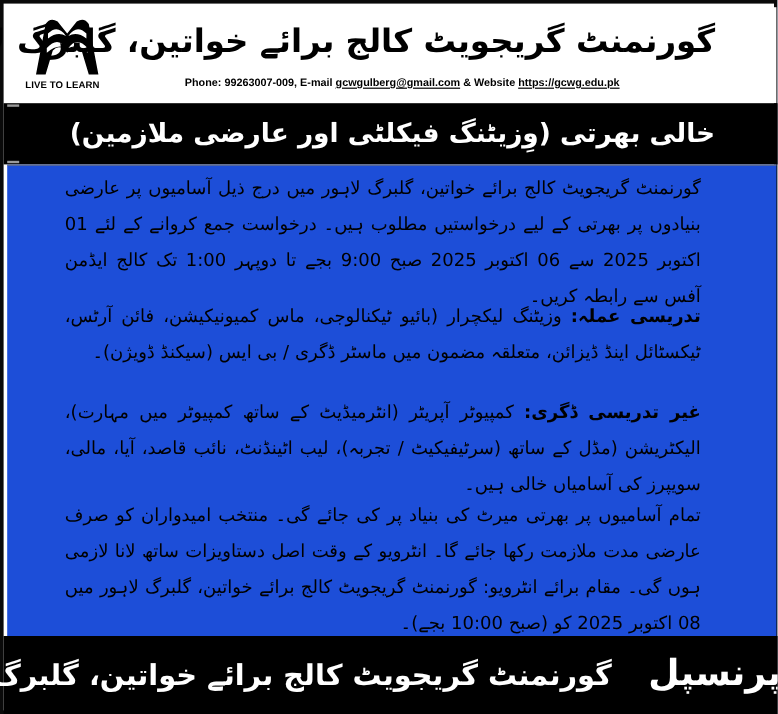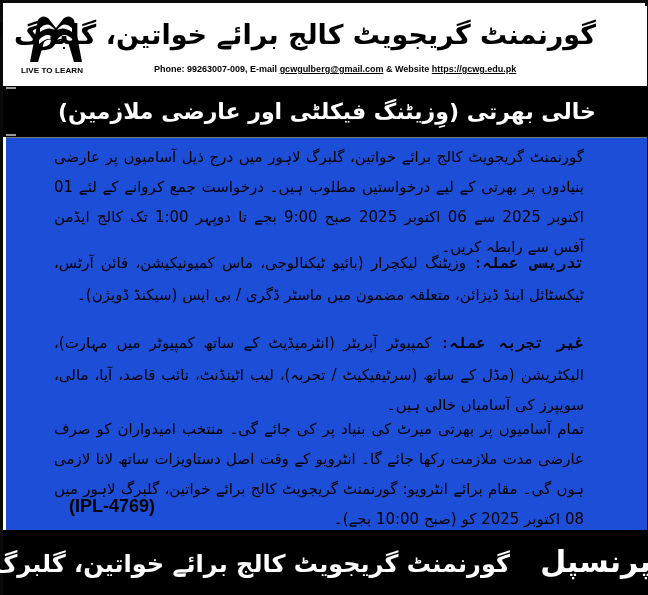--- a/index.html
+++ b/index.html
@@ -136,21 +136,21 @@
     .p3 { top: 190px; }
     .p4 { top: 276px; }
     .ref-code {
       position: absolute;
       left: 63px; top: 358px;
       font-family: "Liberation Sans", sans-serif;
       font-size: 18px;
       font-weight: bold;
       white-space: nowrap;
     }
-    .lbl { font-weight: bold; font-family: Liberation Mono, monospace; }
+    .lbl { font-weight: bold; }
   </style>
 </head>
 <body>
 
 <div class="frame">
 
   <div class="header">
     <div class="logo">
       <svg viewBox="0 0 56 52">
 
@@ -185,27 +185,26 @@
 
   <div class="content">
     <p class="para p1" style="margin:0">گورنمنٹ گریجویٹ کالج برائے خواتین، گلبرگ لاہور میں درج ذیل آسامیوں پر عارضی بنیادوں پر بھرتی کے لیے درخواستیں مطلوب ہیں۔ درخواست جمع کروانے کے لئے 01 اکتوبر 2025 سے 06 اکتوبر 2025 صبح 9:00 بجے تا دوپہر 1:00 تک کالج ایڈمن آفس سے رابطہ کریں۔</p>
 
     <p class="para p2" style="margin:0">
       <span class="lbl">تدریسی عملہ:</span>
       <span>وزیٹنگ لیکچرار (بائیو ٹیکنالوجی، ماس کمیونیکیشن، فائن آرٹس، ٹیکسٹائل اینڈ ڈیزائن، متعلقہ مضمون میں ماسٹر ڈگری / بی ایس (سیکنڈ ڈویژن)۔</span>
     </p>
 
     <p class="para p3" style="margin:0">
-      <span class="lbl">غیر تجربہ عملہ:</span>
+      <span class="lbl">غیر تدریسی ڈگری:</span>
       <span>کمپیوٹر آپریٹر (انٹرمیڈیٹ کے ساتھ کمپیوٹر میں مہارت)، الیکٹریشن (مڈل کے ساتھ (سرٹیفیکیٹ / تجربہ)، لیب اٹینڈنٹ، نائب قاصد، آیا، مالی، سویپرز کی آسامیاں خالی ہیں۔</span>
     </p>
 
     <p class="para p4" style="margin:0">تمام آسامیوں پر بھرتی میرٹ کی بنیاد پر کی جائے گی۔ منتخب امیدواران کو صرف عارضی مدت ملازمت رکھا جائے گا۔ انٹرویو کے وقت اصل دستاویزات ساتھ لانا لازمی ہوں گی۔ مقام برائے انٹرویو: گورنمنٹ گریجویٹ کالج برائے خواتین، گلبرگ لاہور میں 08 اکتوبر 2025 کو (صبح 10:00 بجے)۔</p>
 
-    <div class="ref-code">(IPL-4769)</div>
   </div>
 
   <div class="banner banner-bottom">
     <span class="principal">پرنسپل</span>
     <span>گورنمنٹ گریجویٹ کالج برائے خواتین، گلبرگ لاہور</span>
   </div>
 
 </div>
 
 </body></html>

